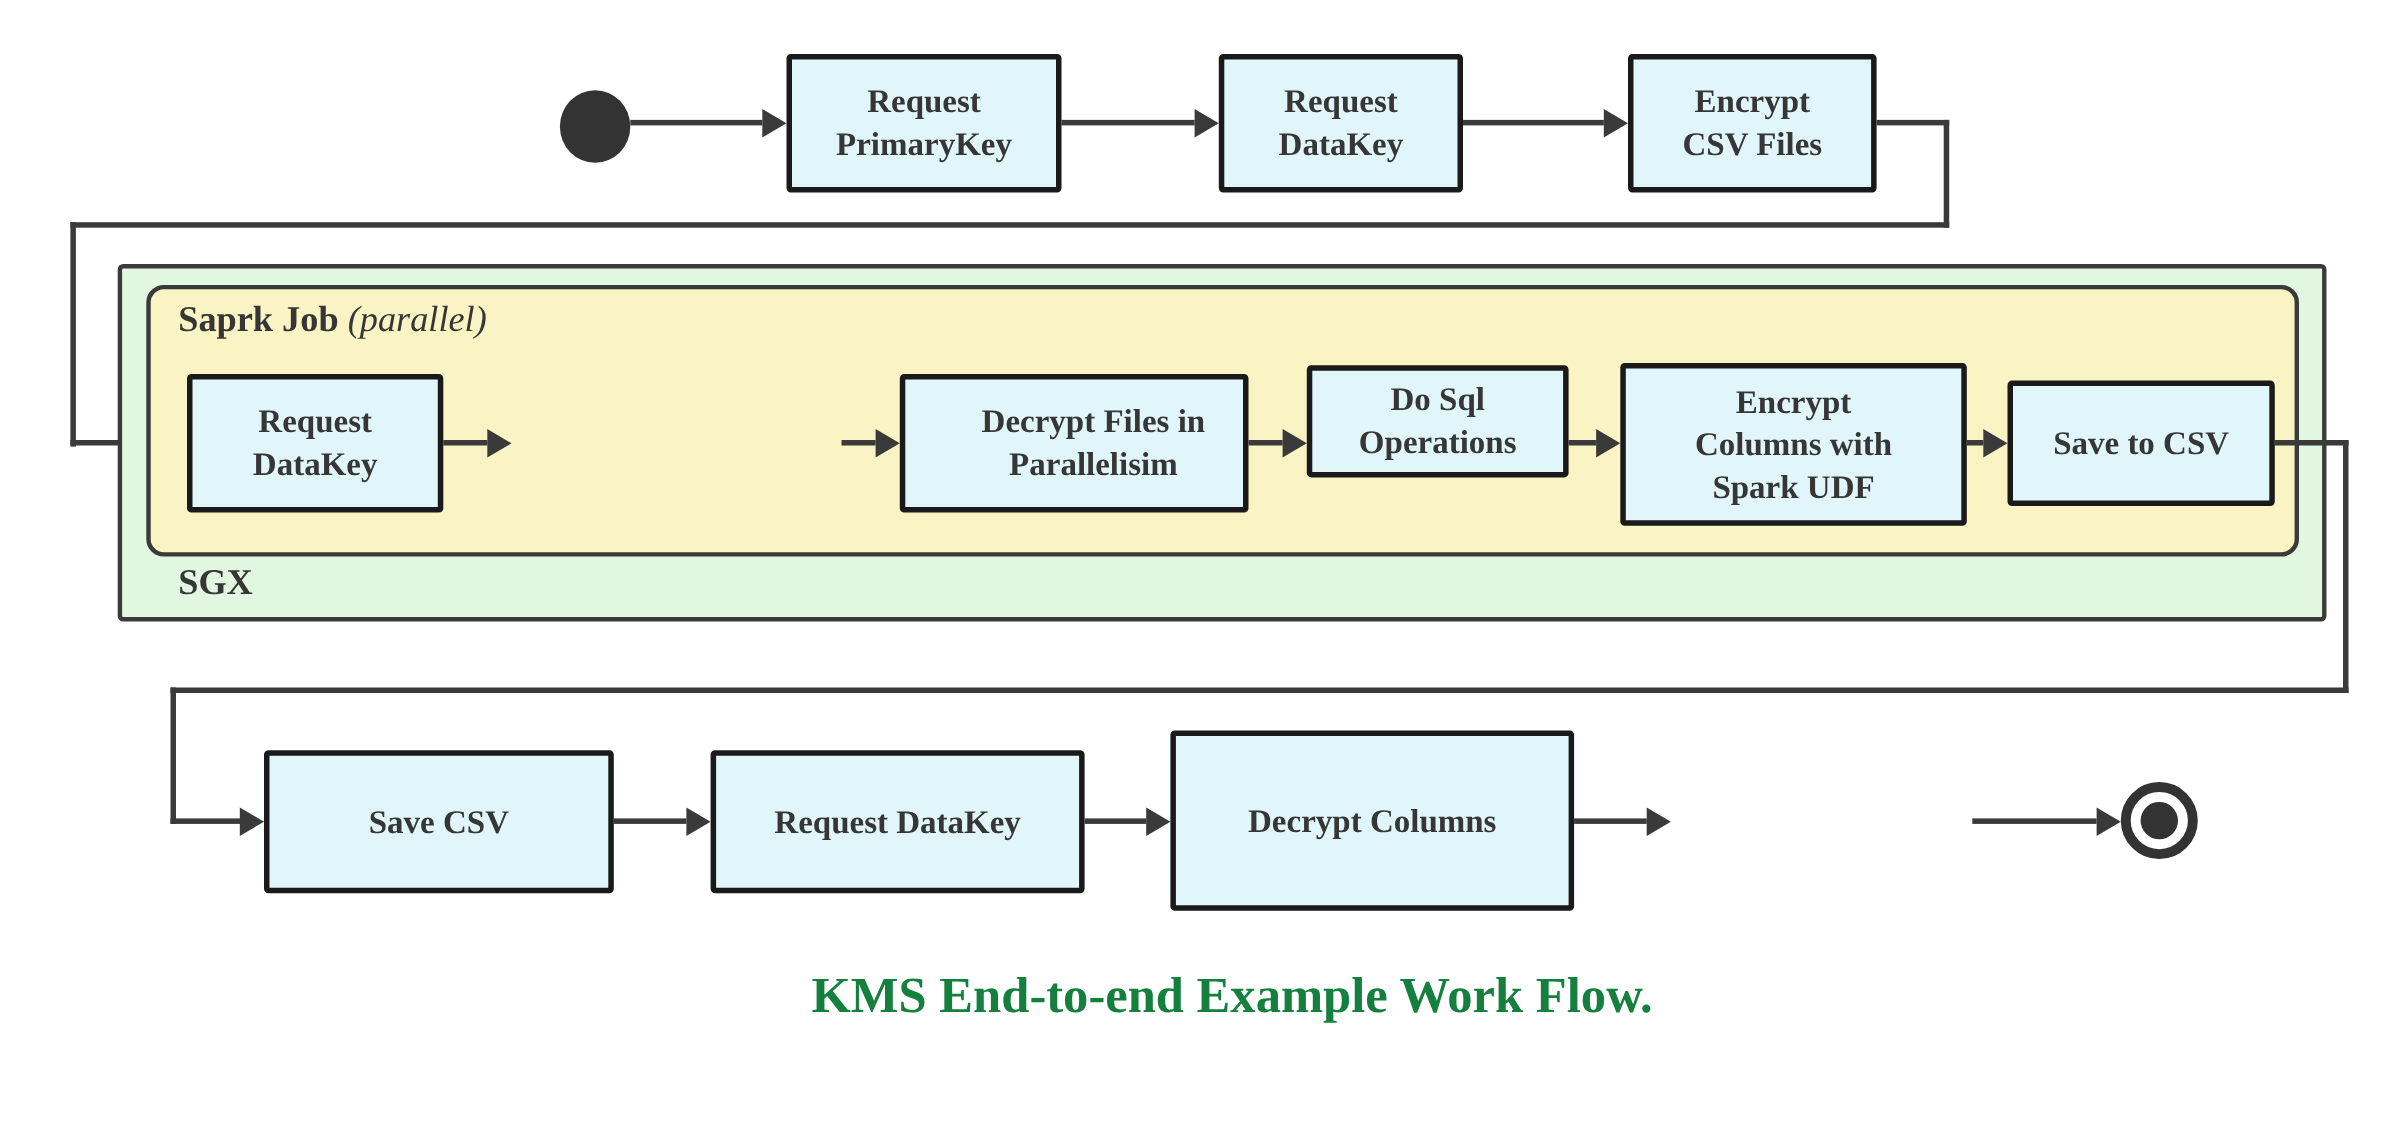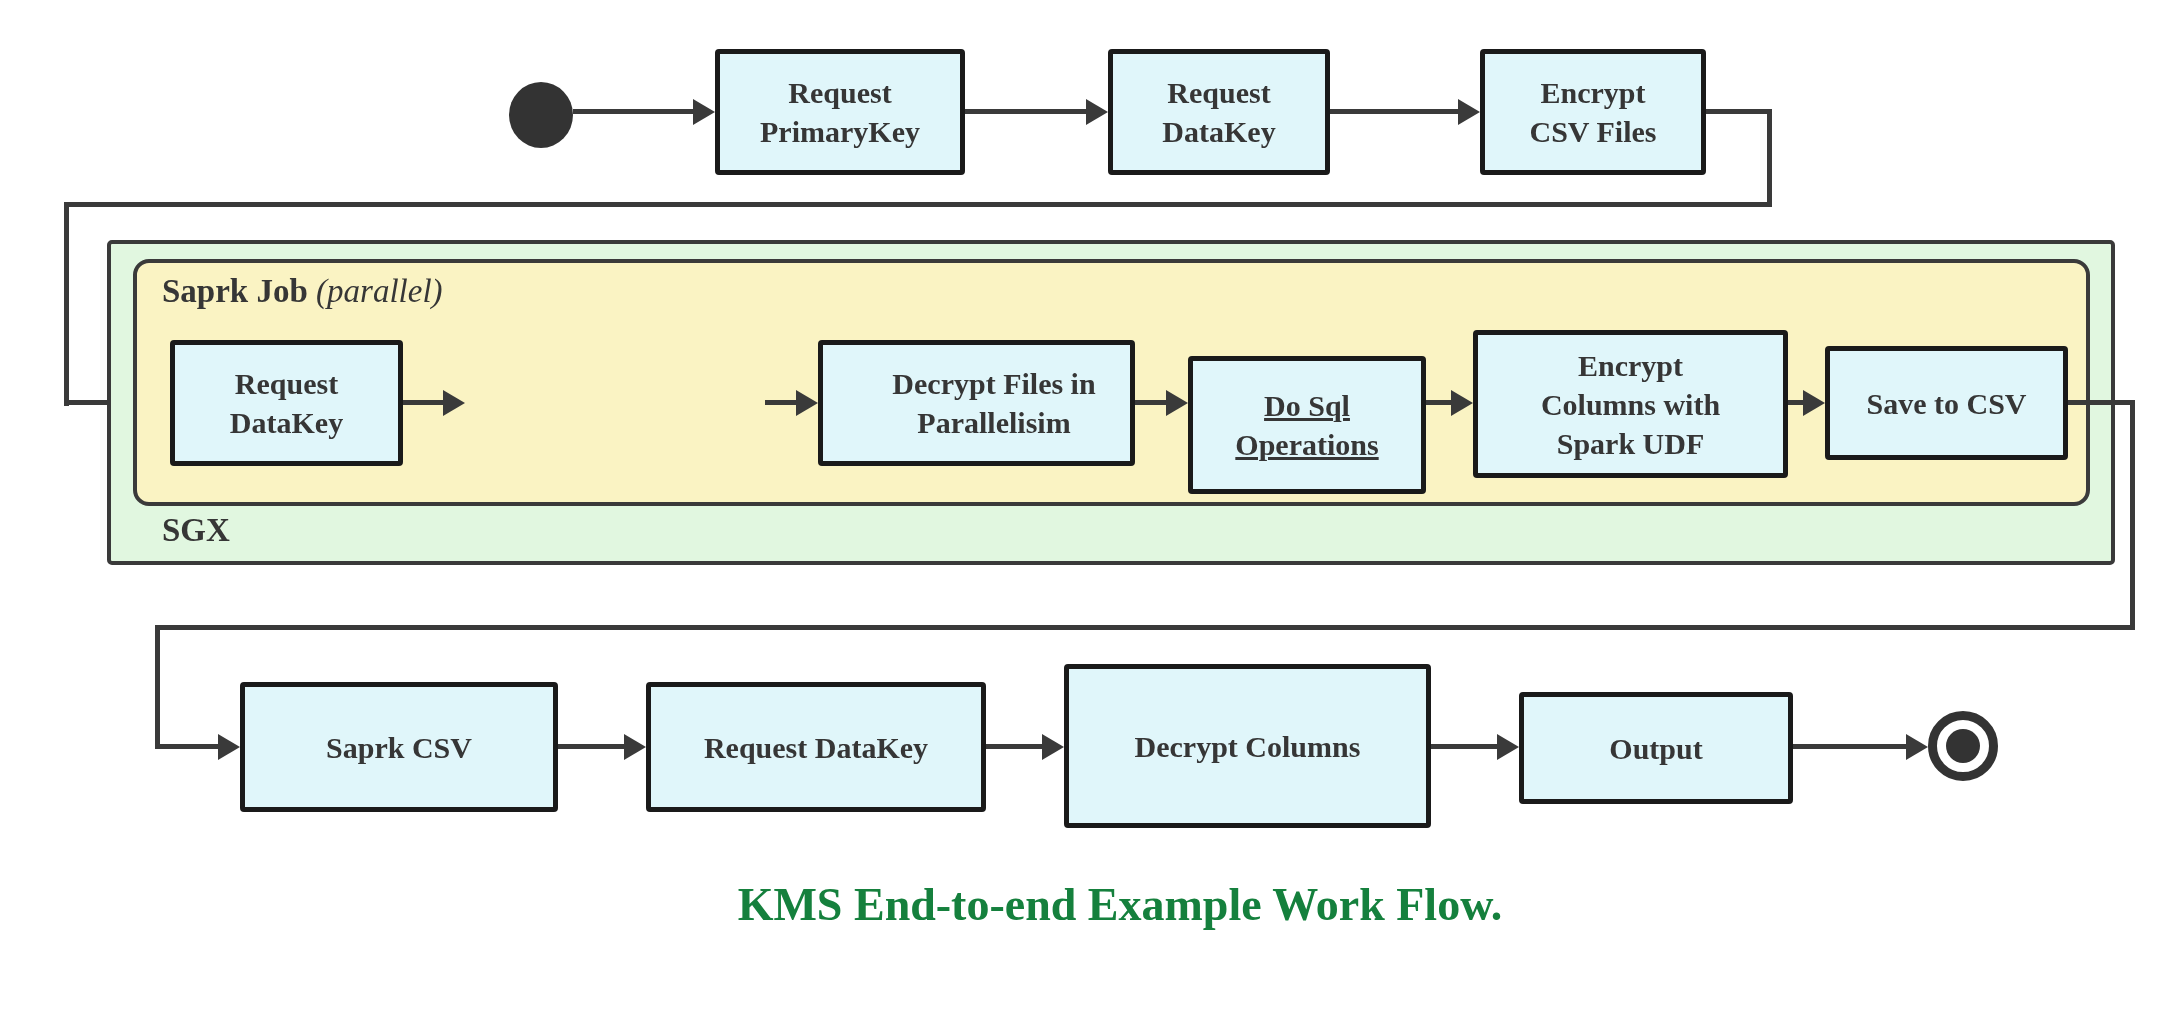--- a/index.html
+++ b/index.html
@@ -116,21 +116,21 @@
   <div class="container-label" style="left:162px;top:273px;">
     <span>Saprk Job</span>
     <span class="suffix">(parallel)</span>
   </div>
   <div class="container-label" style="left:162px;top:512px;">SGX</div>
 
   <div class="activity" style="left:170px;top:340px;width:233px;height:126px;">Request
 DataKey</div>
   <div class="activity" style="left:818px;top:340px;width:317px;height:126px;padding-left:35px;">Decrypt Files in
 Parallelisim</div>
-  <div class="activity" style="left:1188px;top:356px;width:238px;height:138px;text-decoration:underline;">Do Sql
+  <div class="activity" style="left:1188px;top:332px;width:238px;height:102px;">Do Sql
 Operations</div>
   <div class="activity" style="left:1473px;top:330px;width:315px;height:148px;">Encrypt
 Columns with
 Spark UDF</div>
   <div class="activity" style="left:1825px;top:346px;width:243px;height:114px;">Save to CSV</div>
 
   <div class="line hline" style="left:403px;top:400px;width:40px;"></div>
   <div class="head" style="left:443px;top:390px;"></div>
   <div class="line hline" style="left:765px;top:400px;width:31px;"></div>
   <div class="head" style="left:796px;top:390px;"></div>
@@ -141,24 +141,23 @@
   <div class="line hline" style="left:1788px;top:400px;width:15px;"></div>
   <div class="head" style="left:1803px;top:390px;"></div>
 
   <div class="line hline" style="left:2068px;top:400px;width:67px;"></div>
   <div class="line vline" style="left:2130px;top:400px;height:230px;"></div>
   <div class="line hline" style="left:155px;top:625px;width:1980px;"></div>
   <div class="line vline" style="left:155px;top:625px;height:124px;"></div>
   <div class="line hline" style="left:155px;top:744px;width:65px;"></div>
   <div class="head" style="left:218px;top:734px;"></div>
 
-  <div class="activity" style="left:240px;top:682px;width:318px;height:130px;">Saprk CSV</div>
+  <div class="activity" style="left:240px;top:682px;width:318px;height:130px;">Save CSV</div>
   <div class="activity" style="left:646px;top:682px;width:340px;height:130px;">Request DataKey</div>
   <div class="activity" style="left:1064px;top:664px;width:367px;height:164px;">Decrypt Columns</div>
-  <div class="activity" style="left:1519px;top:692px;width:274px;height:112px;">Output</div>
 
   <div class="line hline" style="left:558px;top:744px;width:66px;"></div>
   <div class="head" style="left:624px;top:734px;"></div>
   <div class="line hline" style="left:986px;top:744px;width:56px;"></div>
   <div class="head" style="left:1042px;top:734px;"></div>
   <div class="line hline" style="left:1431px;top:744px;width:66px;"></div>
   <div class="head" style="left:1497px;top:734px;"></div>
   <div class="line hline" style="left:1793px;top:744px;width:113px;"></div>
   <div class="head" style="left:1906px;top:734px;"></div>
 

